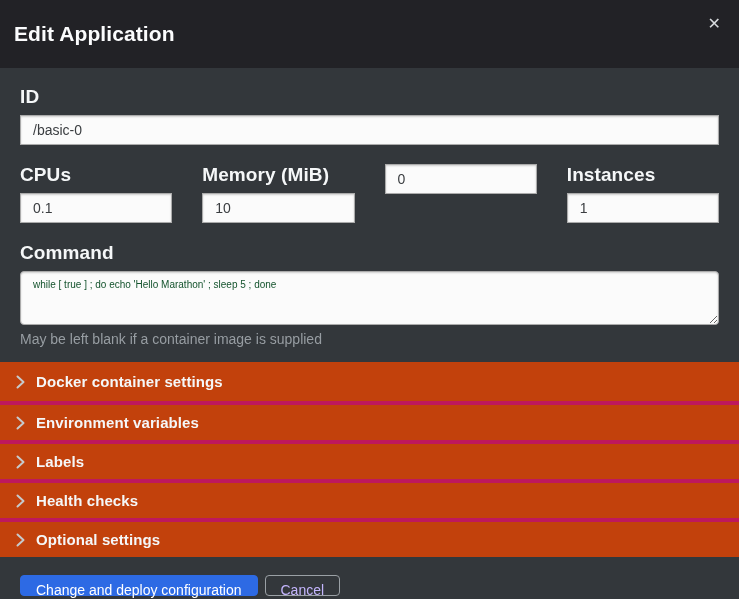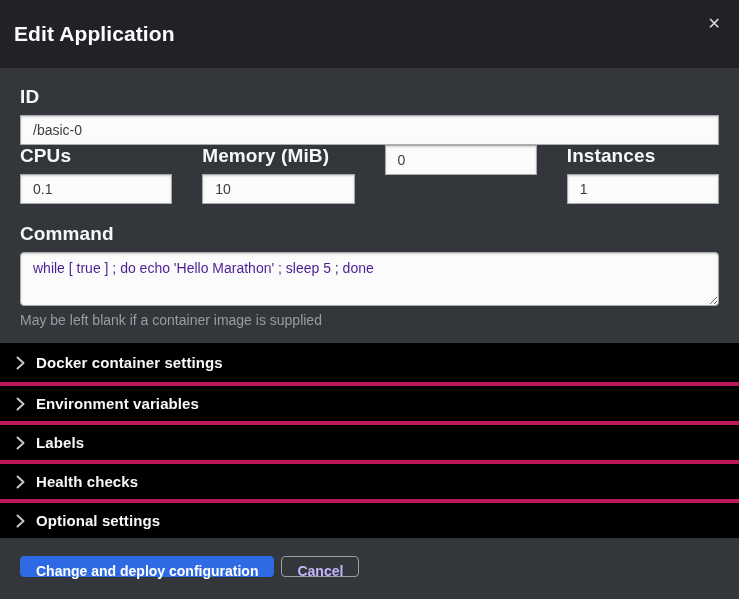--- a/index.html
+++ b/index.html
@@ -70,46 +70,47 @@
     font-size: 14px;
     color: #3a3d40;
     font-family: "Liberation Sans", sans-serif;
     box-shadow: inset 0 1px 2px rgba(0,0,0,0.18);
     outline: none;
   }
   .resource-row {
     display: grid;
     grid-template-columns: repeat(4, 1fr);
     gap: 30px;
+    margin-top: 19px;
   }
   .command-group { margin-top: 19px; }
   .command-textarea {
     display: block;
     width: 100%;
     height: 54px;
     background: #fbfbfb;
     border: 1px solid #ababab;
     border-radius: 4px;
     padding: 7px 12px;
-    font-size: 14px;
-    color: #4c1d95;
+    font-size: 10px;
+    color: #14532d;
     font-family: "Liberation Sans", sans-serif;
     box-shadow: inset 0 1px 2px rgba(0,0,0,0.18);
     resize: both;
     outline: none;
   }
   .help-text {
     margin-top: 6px;
     color: #979da2;
     font-size: 14px;
   }
 
   
   .sections {
-    background: #000000;
+    background: #c2410c;
   }
   .section-row {
     height: 39px;
     display: flex;
     align-items: center;
     padding: 0 16px;
     cursor: pointer;
   }
   .section-row + .section-row {
     border-top: 4px solid #be185d;
@@ -134,21 +135,21 @@
     padding: 18px 20px;
     display: flex;
     align-items: flex-start;
     gap: 7px;
     height: 69px;
   }
   .btn {
     height: 21px;
     border-radius: 4px;
     font-size: 14px;
-    font-weight: 700;
+    font-weight: 400;
     font-family: "Liberation Sans", sans-serif;
     cursor: pointer;
     line-height: 29px;
     padding: 0 15px;
   }
   .btn-primary {
     background: #2d6ae4;
     border: 1px solid #2d6ae4;
     color: #ffffff;
   }

